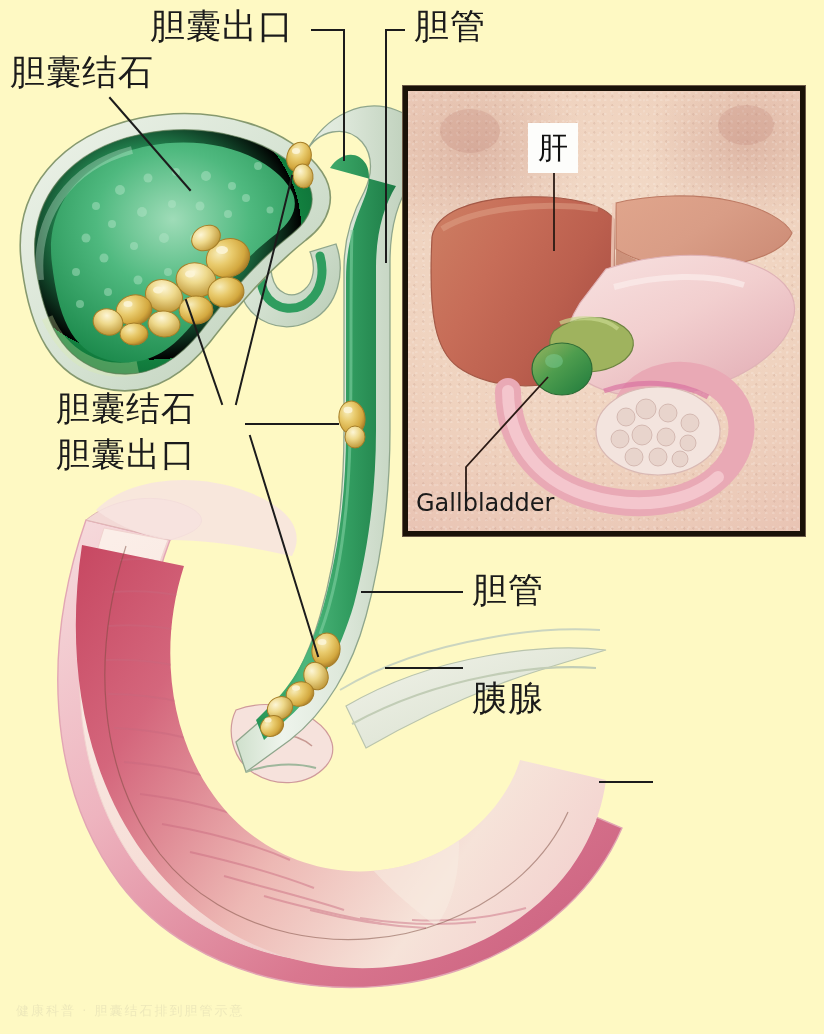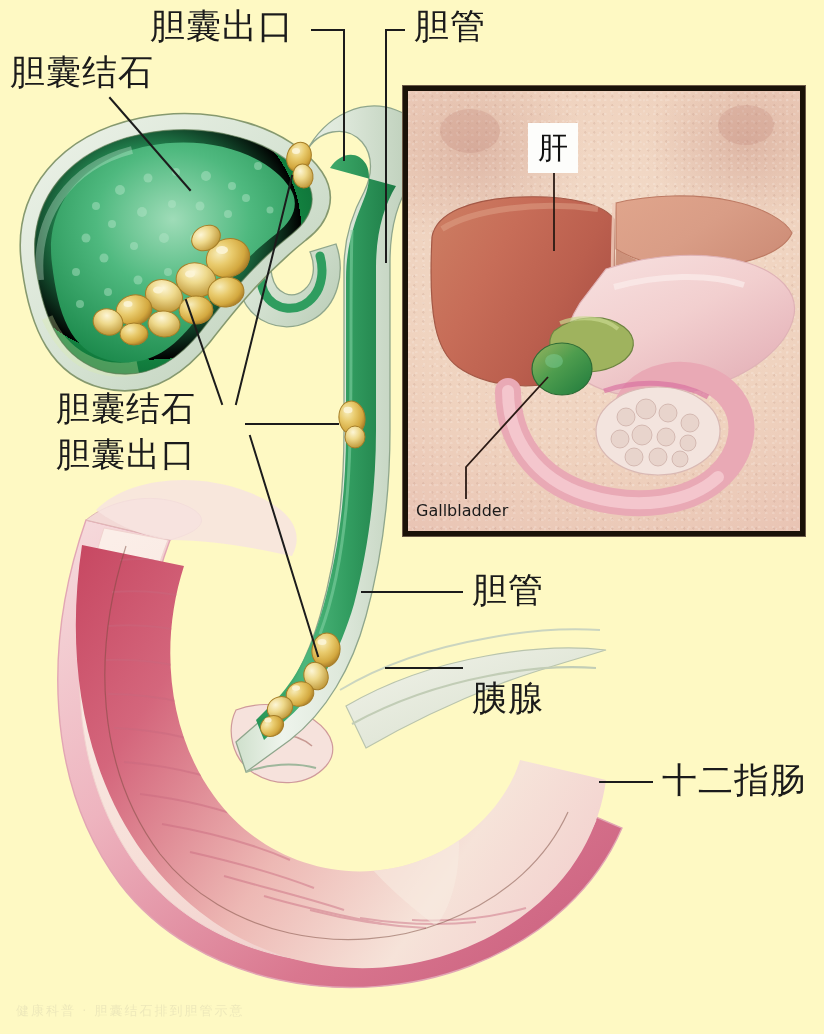--- a/index.html
+++ b/index.html
@@ -33,23 +33,22 @@
     white-space: nowrap;
     letter-spacing: 1px;
     line-height: 1.18;
   }
   .lbl-36 { font-size: 35px; }
   .lbl-34 { font-size: 34px; }
   .en-label {
     position: absolute;
     font-family: "DejaVu Sans", "Liberation Sans", sans-serif;
     color: #1a1a1a;
-    font-size: 16px;
+    font-size: 24px;
     white-space: nowrap;
-    margin-top: 12px;
   }
   .inset-frame {
     position: absolute;
     box-sizing: border-box;
     border: 5px solid #1a1208;
     box-shadow: 0 0 0 1px #6b5a48;
     overflow: hidden;
   }
   .inset-bg {
     position: absolute;
@@ -450,21 +449,20 @@
   <div class="cn-label lbl-36" style="left:414px; top:6px;">胆管</div>
 
   <div class="cn-label lbl-34" style="left:56px; top:388px;">胆囊结石</div>
 
   <div class="cn-label lbl-34" style="left:56px; top:434px;">胆囊出口</div>
 
   <div class="cn-label lbl-36" style="left:472px; top:570px;">胆管</div>
 
   <div class="cn-label lbl-36" style="left:472px; top:646px;margin-top:32px;">胰腺</div>
 
-  <div class="cn-label lbl-36" style="left:662px; top:760px;">十二指肠</div>
 
   <div class="inset-frame" style="left:403px; top:86px; width:402px; height:450px;">
     <div class="inset-bg"></div>
     <div class="inset-grain"></div>
 
     <svg viewBox="0 0 392 440" style="position:absolute;left:0;top:0;width:392px;height:440px;">
       <defs>
         <linearGradient id="liverL" x1="0" y1="0" x2="1" y2="0.6">
           <stop offset="0%" stop-color="#cd7f63"></stop>
           <stop offset="40%" stop-color="#c76d58"></stop>

